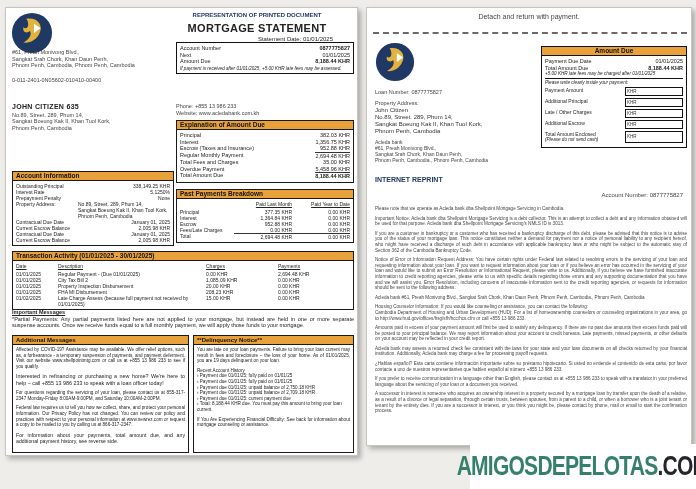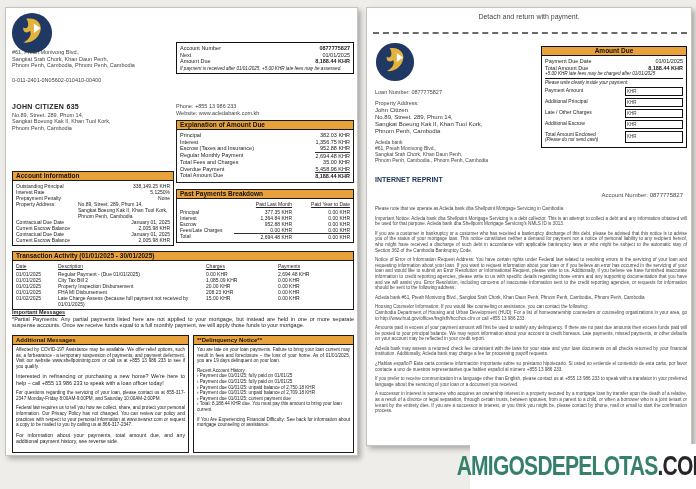--- a/index.html
+++ b/index.html
@@ -58,20 +58,25 @@
   <div class="page" id="page1">
 
     <div class="abs" style="left:5px; top:4px; width:42px; height:42px;">
       <svg class="logo" width="42" height="42" viewBox="0 0 44 44">
         <circle cx="22" cy="22" r="21" fill="#1F3864"></circle>
         <path d="M16 7 C28 5 34 14 30 22 C27 29 20 33 13 32 C19 29 22 24 20 20 C16 23 12 21 13 16 C15 18 18 17 18 13 C18 10 17 8 16 7 Z" fill="#E3B23C"></path>
         <path d="M24 12 L31 17 L24 22 Z" fill="#ffffff"></path>
       </svg>
     </div>
 
+    <div class="abs" style="left:175px; top:4px; width:152px; text-align:center;">
+      <div class="t6 bold navy">REPRESENTATION OF PRINTED DOCUMENT</div>
+      <div class="bold" style="font-size:11px; line-height:13px; margin-top:3px; letter-spacing:.3px;">MORTGAGE STATEMENT</div>
+      <div class="t6" style="text-align:right; margin-top:1px;">Statement Date: 01/01/2025</div>
+    </div>
 
     <div class="abs t55 muted" style="left:6px; top:41px; width:160px;">
       <div>#61, Preah Monivong Blvd.,</div>
       <div>Sangkat Srah Chork, Khan Daun Penh,</div>
       <div>Phnom Penh, Cambodia, Phnom Penh, Cambodia</div>
       <div style="margin-top:8px;">0-011-2401-0N05602-010410-00400</div>
     </div>
 
     <div class="abs" style="left:6px; top:95px; width:160px;">
       <div class="t7 bold" style="letter-spacing:.3px;">JOHN CITIZEN 635</div>

